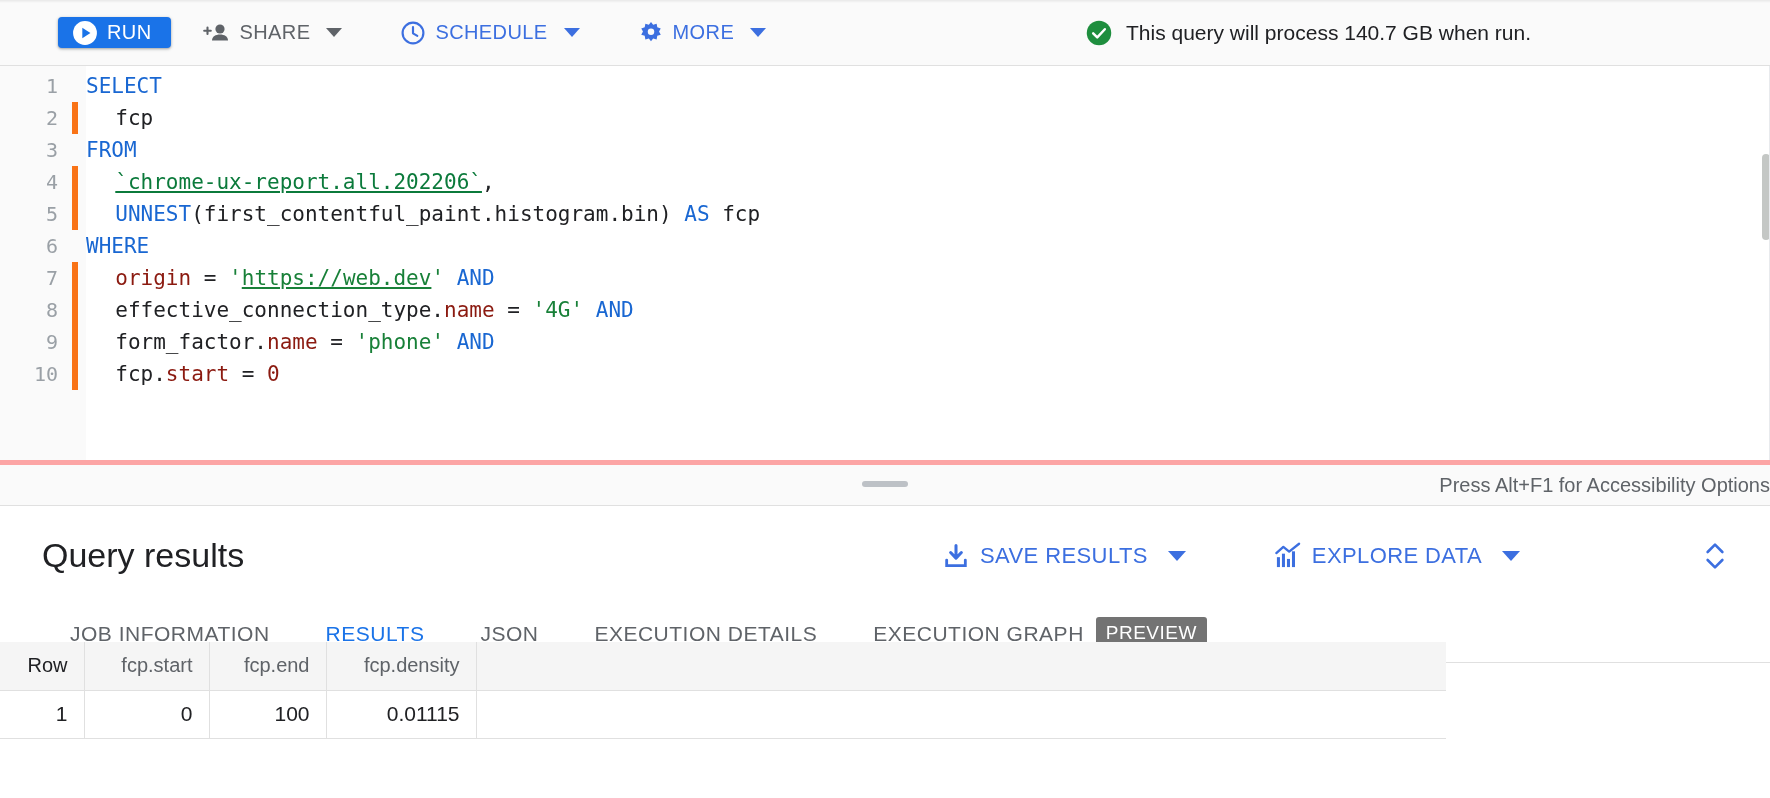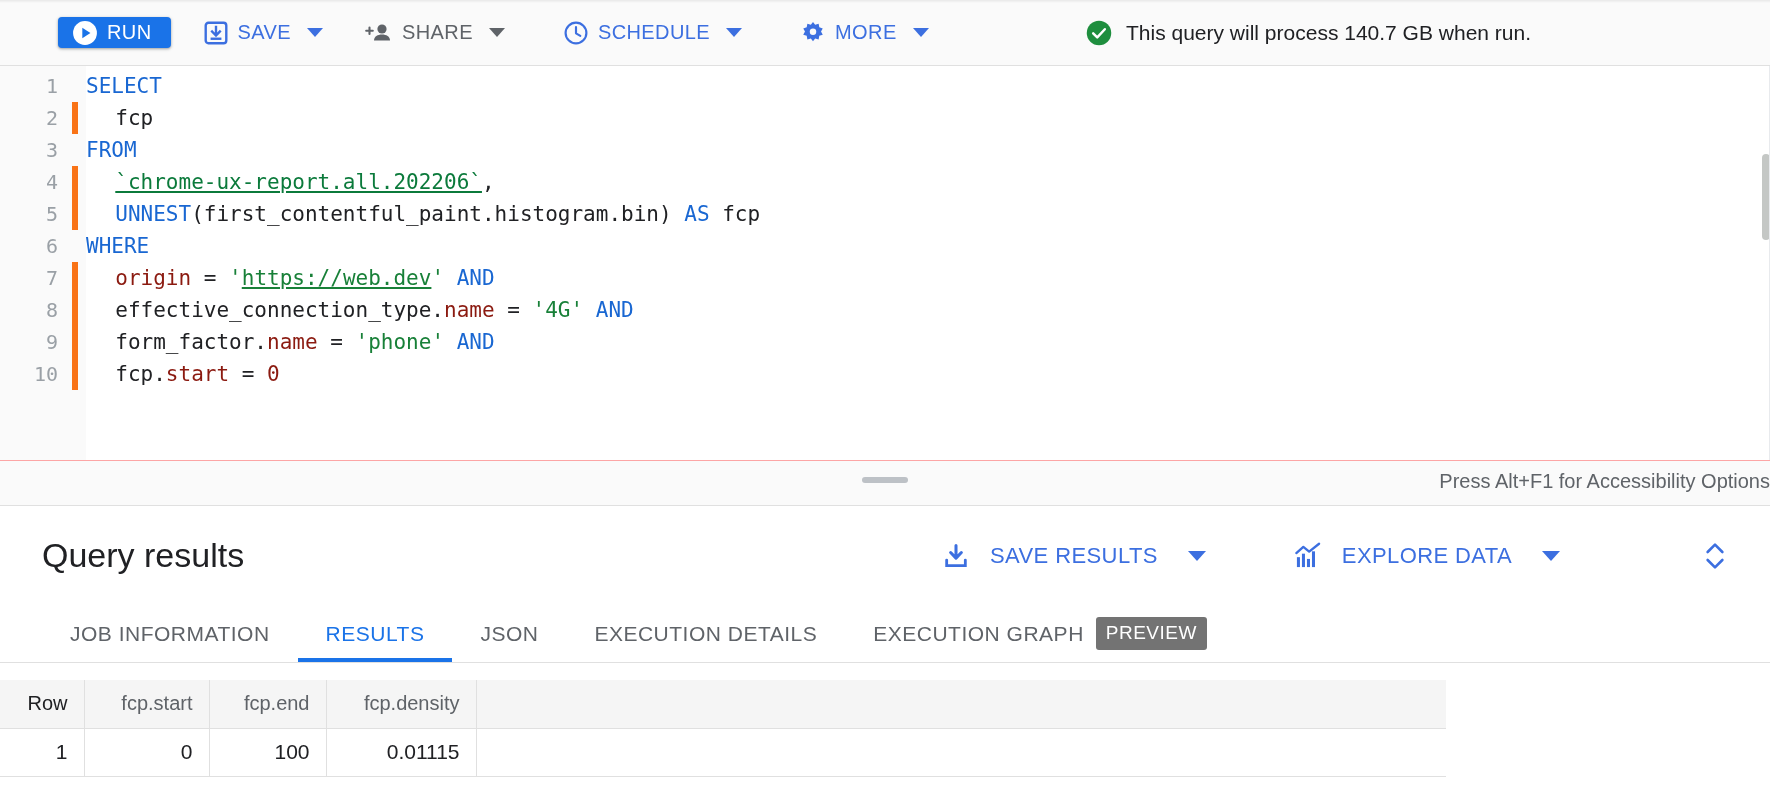--- a/index.html
+++ b/index.html
@@ -109,21 +109,21 @@
   .editor-right-rule {
     position: absolute; right: 0; top: 0; width: 1px; height: 394px;
     background: #e8eaed;
   }
 
   
   .splitter {
     position: absolute; left: 0; top: 460px;
     width: 1770px; height: 46px;
     background: #fafafa;
-    border-top: 1px solid #fca5a5;
+    border-top: 5px solid #fca5a5;
     border-bottom: 1px solid #e0e0e0;
   }
   .splitter-handle {
     position: absolute; left: 50%; top: 16px;
     transform: translateX(-50%);
     width: 46px; height: 6px; border-radius: 3px;
     background: #bdc1c6;
   }
   .a11y-hint {
     position: absolute; right: 0; top: 9px;
@@ -141,21 +141,21 @@
   .results-title {
     position: absolute; left: 42px; top: 0; height: 99px;
     display: flex; align-items: center;
     font-size: 34px; color: #202124; font-weight: 400;
   }
   .rh-actions {
     position: absolute; left: 930px; top: 0; height: 99px;
     display: flex; align-items: center;
   }
   .rbtn {
-    display: flex; align-items: center; gap: 20px;
+    display: flex; align-items: center; gap: 10px;
     height: 44px; padding: 0 12px;
     background: transparent; border: none;
     color: #3c6fe0;
     font-size: 22px; font-weight: 500; letter-spacing: 0.4px;
     cursor: pointer; white-space: nowrap;
   }
   .rbtn .caret {
     width: 0; height: 0; margin-left: 10px;
     border-left: 9px solid transparent;
     border-right: 9px solid transparent;
@@ -194,21 +194,21 @@
     background: #1a73e8;
   }
   .preview-badge {
     background: #737373; color: #ffffff;
     font-size: 19px; font-weight: 500; letter-spacing: 0.5px;
     padding: 5px 10px 6px; border-radius: 3px;
   }
 
   
   .rtable {
-    position: absolute; left: 0; top: 680px;
+    position: absolute; left: 0; top: 642px;
     width: 1446px;
     border-collapse: collapse;
     font-size: 21px;
   }
   .rtable th, .rtable td {
     border: 1px solid #e0e0e0;
     border-top: none; border-left: none;
     height: 48px;
     padding: 0 16px;
     text-align: right;
@@ -236,31 +236,20 @@
   <button class="run-btn">
     <span style="display:flex;">
       <svg width="26" height="26" viewBox="0 0 24 24">
           <circle cx="12" cy="12" r="11" fill="#ffffff"></circle>
           <path d="M9.5 7.2 L17 12 L9.5 16.8 Z" fill="#1a73e8"></path>
         </svg>
     </span>
     <span>RUN</span>
   </button>
 
-  <button class="tbtn">
-    <span style="display:flex;">
-      <svg width="26" height="26" viewBox="0 0 24 24">
-          <rect x="2.5" y="2.5" width="19" height="19" rx="2.5" fill="none" stroke="#3c6fe0" stroke-width="2.2"></rect>
-          <path d="M12 6.5 L12 14 M8.4 10.6 L12 14.4 L15.6 10.6" stroke="#3c6fe0" stroke-width="2.2" fill="none" stroke-linecap="square"></path>
-          <rect x="7" y="16.2" width="10" height="2.2" fill="#3c6fe0"></rect>
-        </svg>
-    </span>
-    <span>SAVE</span>
-    <span class="caret"></span>
-  </button>
 
   <button class="tbtn gray">
     <span style="display:flex;">
       <svg width="28" height="26" viewBox="0 0 28 24">
           <circle cx="17" cy="8" r="4.6" fill="#5f6368"></circle>
           <path d="M9 19.5c0-4 3.6-6 8-6s8 2 8 6z" fill="#5f6368"></path>
           <path d="M4.5 6.5 L4.5 13 M1.2 9.7 L7.8 9.7" stroke="#5f6368" stroke-width="2.1" stroke-linecap="round"></path>
         </svg>
     </span>
     <span>SHARE</span>

